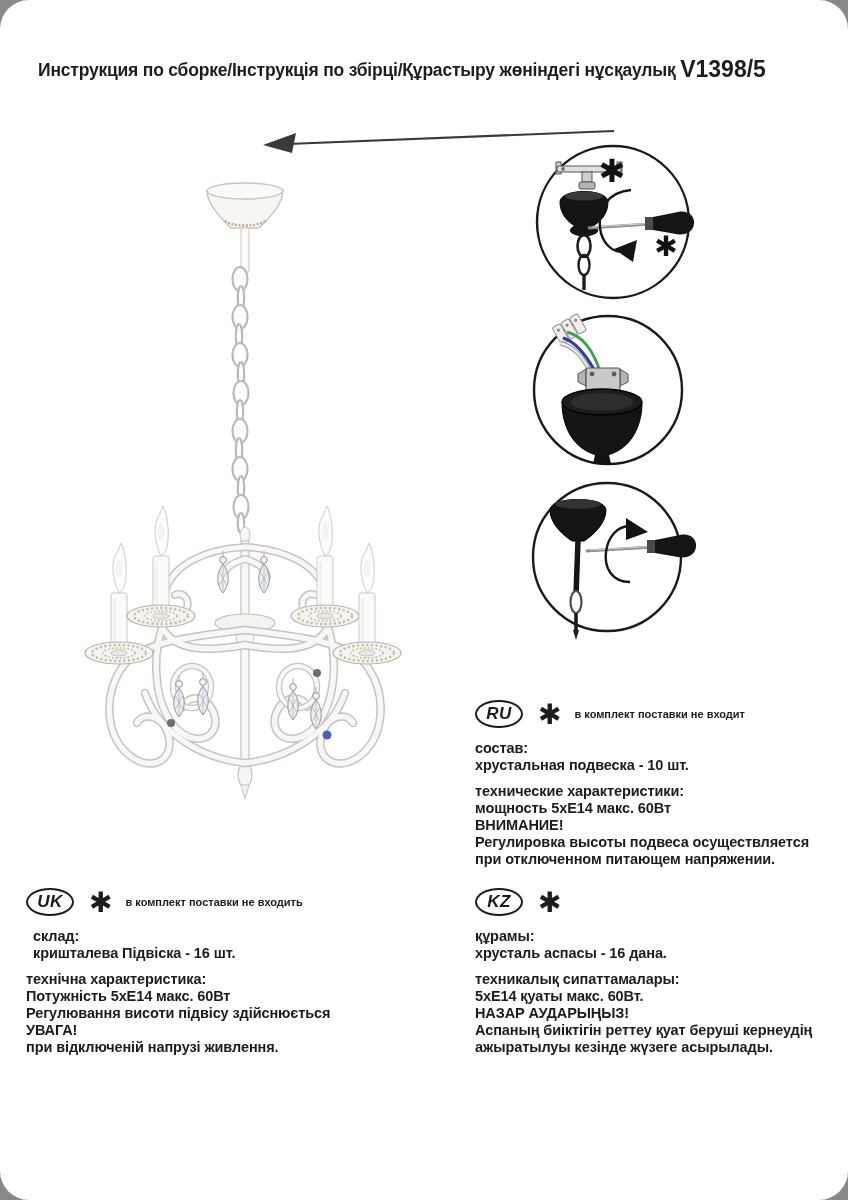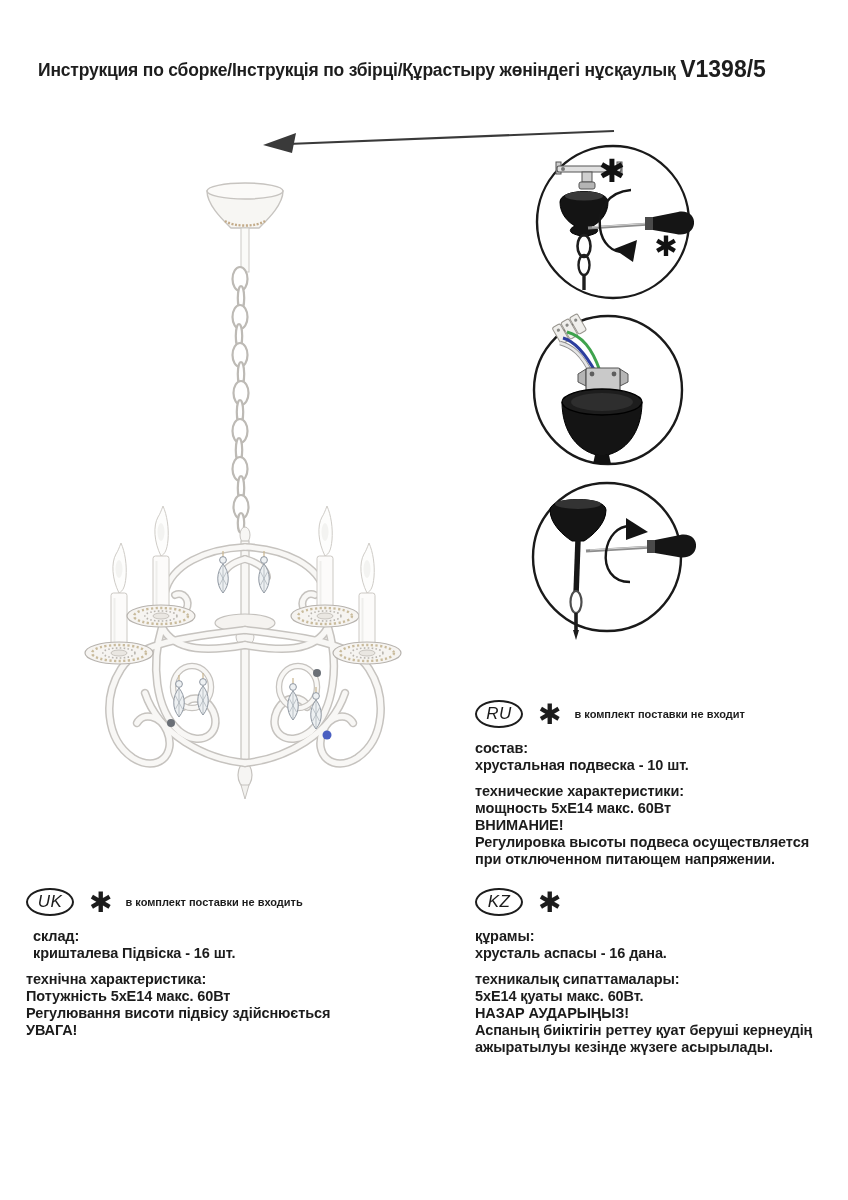--- a/index.html
+++ b/index.html
@@ -1,32 +1,32 @@
 <!DOCTYPE html>
 <html><head>
 <meta charset="utf-8">
 <style>
   html,body{margin:0;padding:0;background:#888;}
   .page{
     position:relative;width:848px;height:1200px;background:#ffffff;
     font-family:"Liberation Sans","DejaVu Sans",sans-serif;color:#1c1c1c;
-    overflow:hidden;margin:0 auto;
+    overflow:hidden;margin:0 auto;border-radius:29px;
   }
   .title{
     position:absolute;left:38px;top:56px;white-space:nowrap;
     font-weight:bold;font-size:17.5px;letter-spacing:-0.2px;color:#1d1d1d;
   }
   .title .model{font-size:23px;letter-spacing:0;vertical-align:-1px;}
   .abs{position:absolute;}
   .lang-section{position:absolute;width:380px;}
   .badge-row{display:flex;align-items:center;height:28px;}
   .badge{
     display:inline-flex;align-items:center;justify-content:center;
     width:44px;height:24px;border:2.4px solid #1d1d1d;border-radius:50%;
-    font-weight:normal;font-style:italic;font-size:17px;letter-spacing:.5px;flex:0 0 auto;
+    font-weight:bold;font-style:italic;font-size:17px;letter-spacing:.5px;flex:0 0 auto;
   }
   .ast{
     font-weight:bold;font-size:28px;line-height:20px;margin-left:15px;
     position:relative;top:1px;flex:0 0 auto;font-family:"DejaVu Sans",sans-serif;
   }
   .note{font-weight:bold;font-size:11px;margin-left:13px;white-space:nowrap;}
   .line{
     margin:0;font-weight:bold;font-size:14.5px;line-height:17px;
     letter-spacing:-0.1px;white-space:nowrap;
   }
@@ -297,20 +297,21 @@
       <span class="badge">UK</span>
       <span class="ast">✱</span>
       <span class="note">в комплект поставки не входить</span>
     </div>
     <p class="line first" style="margin-left:7px;">склад:</p>
     <p class="line" style="margin-left:7px;">кришталева Підвіска - 16 шт.</p>
     <p class="line gap">технічна характеристика:</p>
     <p class="line">Потужність 5хЕ14 макс. 60Вт</p>
     <p class="line">Регулювання висоти підвісу здійснюється</p>
     <p class="line">УВАГА!</p>
+    <p class="line">при відключеній напрузі живлення.</p>
   </div>
 
   <div class="lang-section" style="left:475px;top:888px;">
     <div class="badge-row">
       <span class="badge">KZ</span>
       <span class="ast">✱</span>
     </div>
     <p class="line first">құрамы:</p>
     <p class="line">хрусталь аспасы - 16 дана.</p>
     <p class="line gap">техникалық сипаттамалары:</p>

